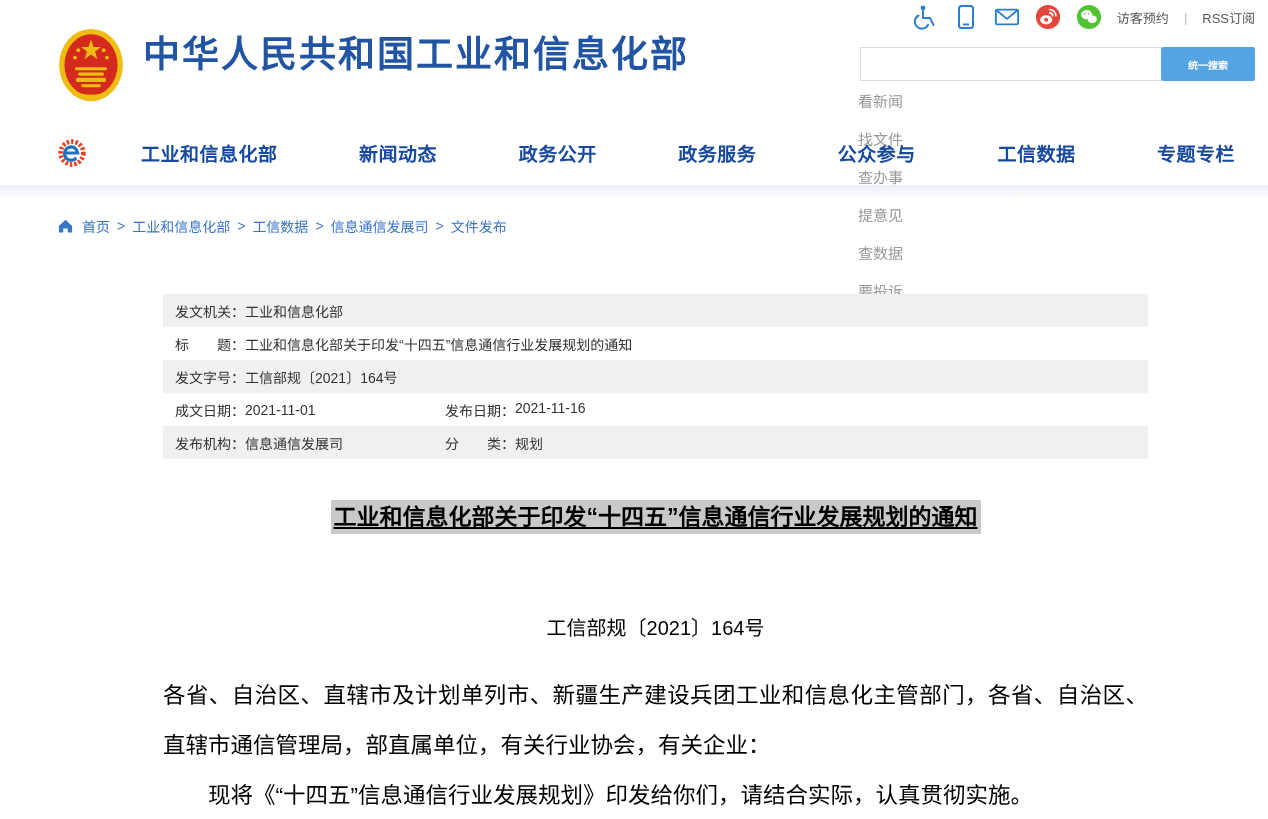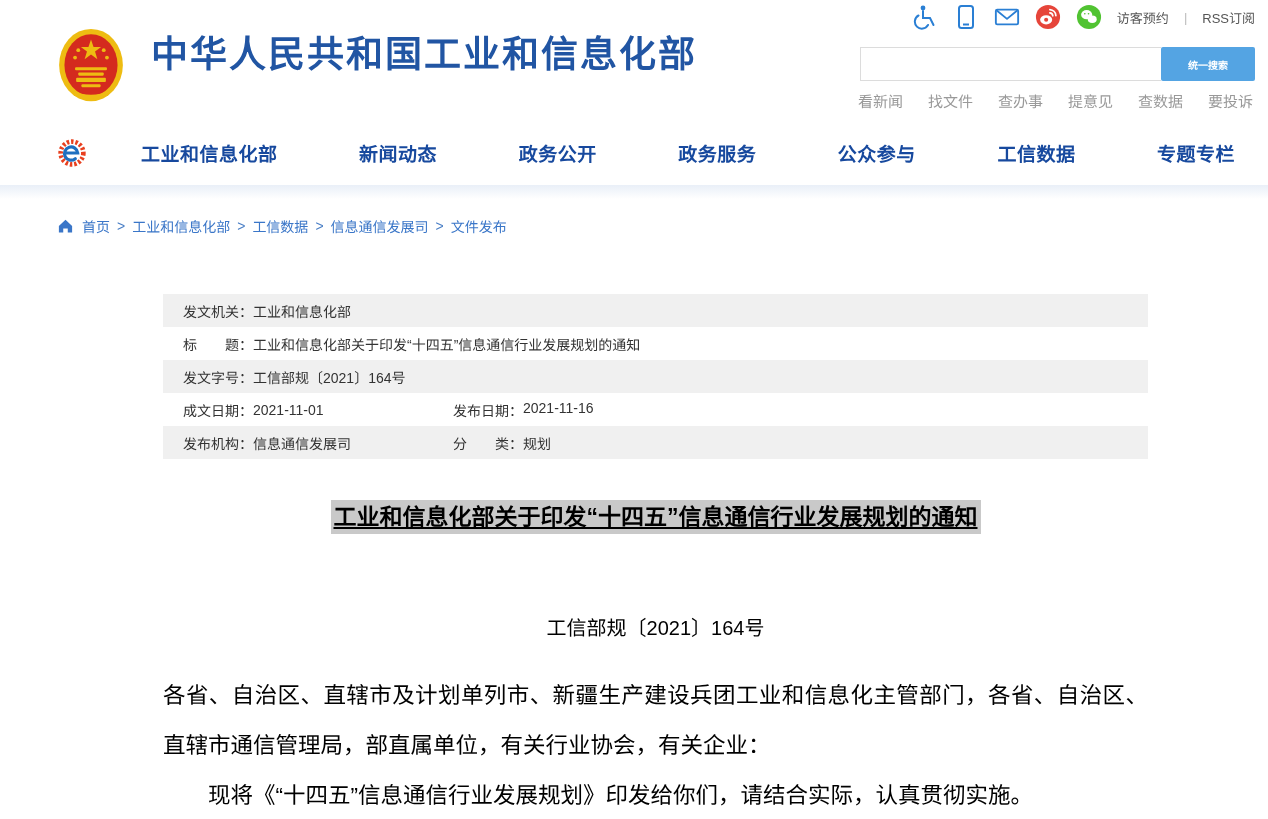--- a/index.html
+++ b/index.html
@@ -9,30 +9,30 @@
   
   .topbar { position:absolute; top:4px; right:13px; display:flex; align-items:center; gap:15px; }
   .topbar .uicon { width:26px; height:26px; display:flex; align-items:center; justify-content:center; cursor:pointer; }
   .topbar .txtlink { font-size:13px; color:#555; cursor:pointer; }
   .topbar .sep { color:#bbb; font-size:13px; }
 
   
   .header { position:relative; height:120px; background:#fff; }
   .brand { position:absolute; left:57px; top:26px; display:flex; align-items:flex-start; }
   .emblem { width:68px; height:78px; }
-  .brand-text { margin-left:26px; padding-top:8px; }
+  .brand-text { margin-left:18px; padding-top:8px; }
   .site-title { font-size:37px; font-weight:bold; color:#2155a3; letter-spacing:2px; line-height:42px; }
   .site-sub { font-size:13.5px; color:#7aa3d8; margin-top:6px; letter-spacing:0.2px; }
 
   .searchbox { position:absolute; left:860px; top:47px; display:flex; }
   .search-input { width:301px; height:34px; border:1px solid #dcdcdc; border-right:none; outline:none;
                   padding:0 10px; font-size:14px; color:#333; }
   .search-btn { width:94px; height:34px; background:#54a4e3; color:#fff; font-size:10px; font-weight:bold;
                 border:none; cursor:pointer; border-radius:2px; font-family:"Liberation Sans",sans-serif; }
-  .quicklinks { position:absolute; left:858px; top:90px; display:flex; gap:25px; }
+  .quicklinks { position:absolute; left:858px; top:90px; display:flex; gap:17px;flex-direction:column; }
   .quicklinks a { font-size:15px; color:#999; text-decoration:none; cursor:pointer; }
 
   
   .nav { height:65px; display:flex; align-items:center; background:#fff; padding-left:55px; padding-right:33px; }
   .nav-logo { width:34px; height:34px; margin-right:52px; }
   .nav-items { flex:1; display:flex; justify-content:space-between; align-items:center; }
   .nav-items a { font-size:19px; font-weight:bold; color:#17499e; text-decoration:none; cursor:pointer;
                  letter-spacing:0.5px; }
   .nav-shadow { height:14px; background:linear-gradient(to bottom, #e9eff8, #ffffff); }
 
@@ -40,21 +40,21 @@
   .breadcrumb { margin:17px 0 0 57px; display:flex; align-items:center; font-size:14px; color:#3a76c8; }
   .breadcrumb .home { margin-right:8px; display:flex; align-items:center; }
   .breadcrumb a { color:#3a76c8; text-decoration:none; cursor:pointer; }
   .breadcrumb .bsep { margin:0 7px; color:#4a7fc6; }
 
   
   .content { width:985px; margin:58px 0 0 163px; }
   .meta-table { width:100%; }
   .meta-row { position:relative; height:33px; display:flex; align-items:center; font-size:14px; color:#333; }
   .meta-row.gray { background:#f0f0f0; }
-  .meta-row .lbl { padding-left:12px; white-space:pre;margin-left:8px; }
+  .meta-row .lbl { padding-left:12px; white-space:pre; }
   .meta-row .val { white-space:pre; }
   .meta-row .col2 { position:absolute; left:282px; display:flex; }
 
   .doc-title { margin-top:37px; text-align:center; }
   .doc-title span { display:inline-block; background:#c9c9c9; color:#000; font-size:23px; font-weight:bold;
                     line-height:34px; padding:0 3px; text-decoration:underline; }
   .doc-number { margin-top:78px; text-align:center; font-size:20px; color:#000; }
   .doc-body { margin-top:30px; font-size:22.5px; line-height:50px; color:#000; text-align:justify; }
   .doc-body p.indent { text-indent:2em; }
 </style>

